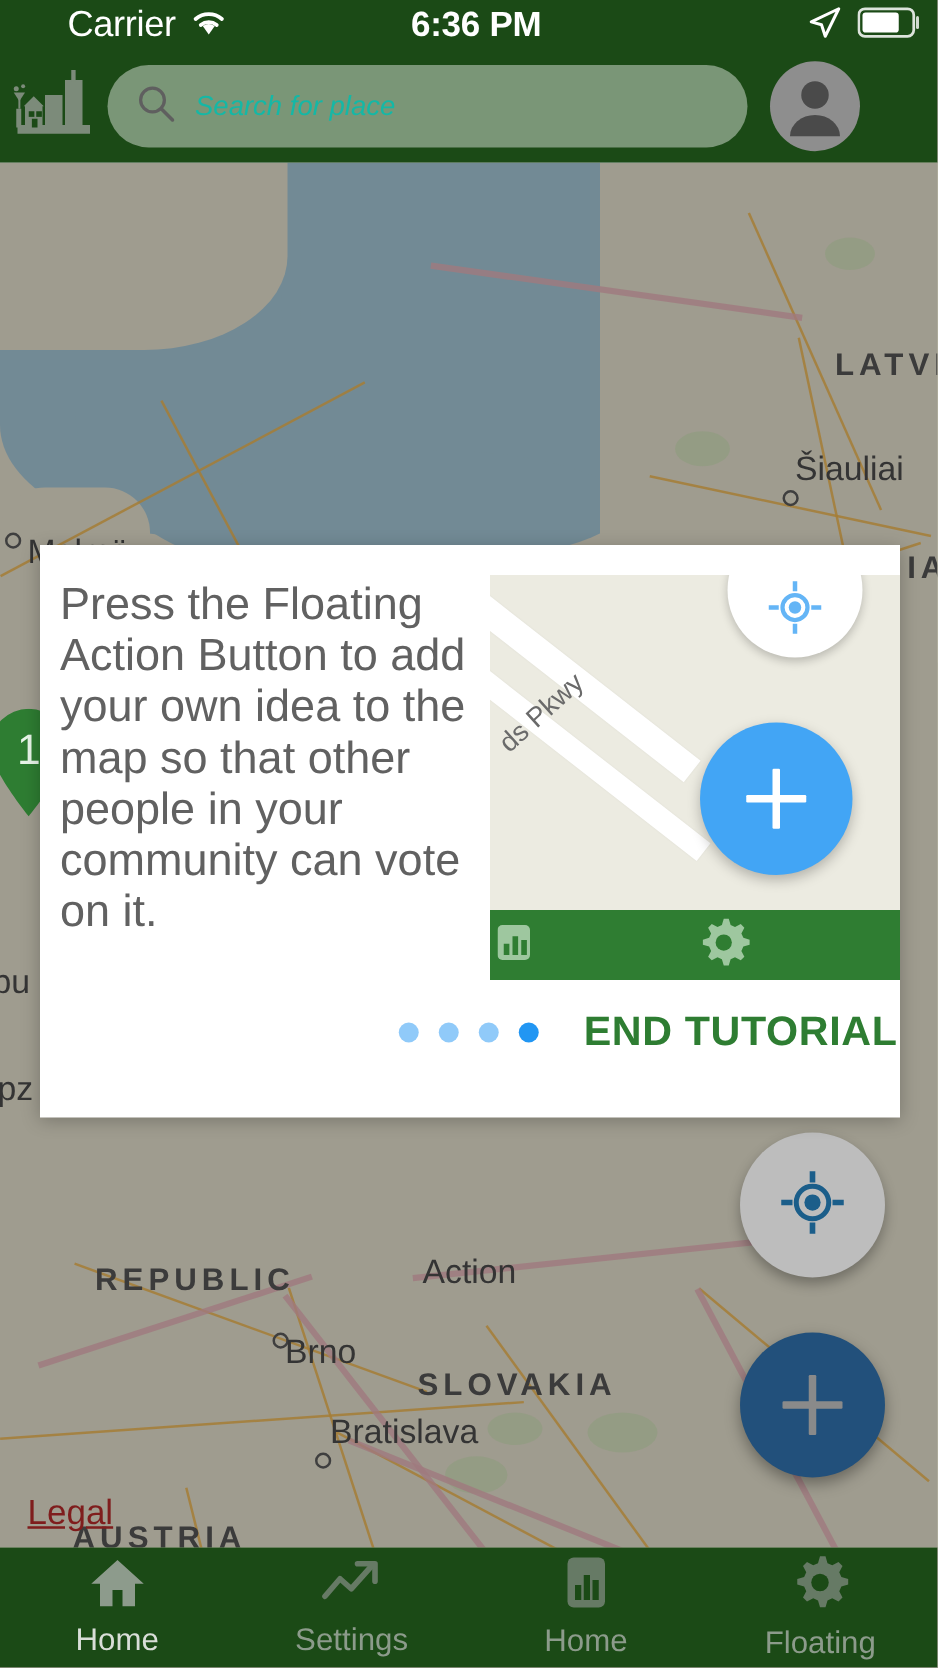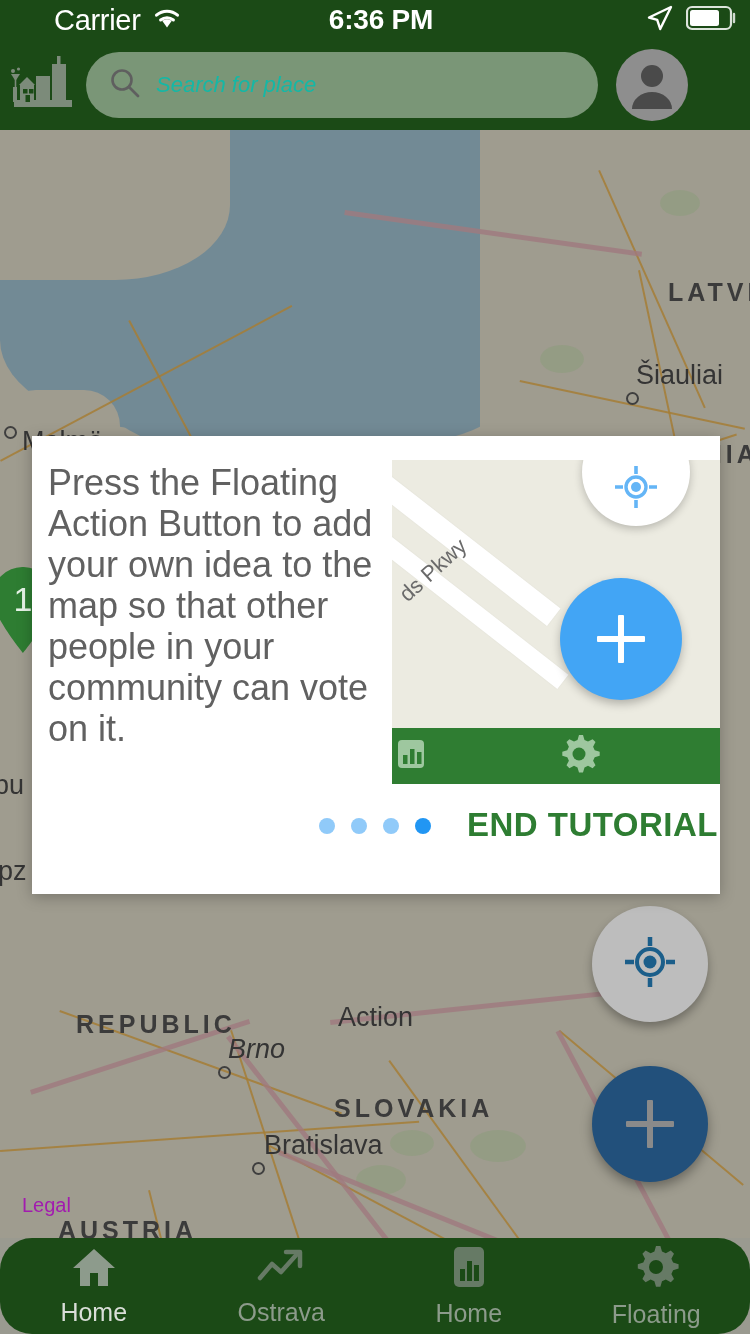--- a/index.html
+++ b/index.html
@@ -58,22 +58,22 @@
   .city-dot{
     position:absolute; width:13px; height:13px; border-radius:50%;
     border:2.5px solid #4a4a4a; background:transparent;
   }
   .label-city{ position:absolute; font-size:27px; color:#3a3a3a; white-space:nowrap; }
   .label-country{
     position:absolute; font-size:25px; color:#444; font-weight:bold;
     letter-spacing:4px; white-space:nowrap;
   }
   #legal-link{
-    position:absolute; left:22px; top:1064px; font-size:20px; color:#a21caf;
-    z-index:25;
+    position:absolute; left:22px; top:1064px; font-size:28px; color:#7f1d1d;
+    text-decoration:underline; z-index:25;
   }
   #map-pin{
     position:absolute; left:-12px; top:437px; width:70px; height:88px; z-index:24;
   }
 
   
   #locate-fab{
     position:absolute; right:42px; top:776px; width:116px; height:116px;
     border-radius:50%; background:#bdbdbd;
     box-shadow:0 5px 10px rgba(0,0,0,.30);
@@ -138,21 +138,21 @@
   #end-tutorial-button{
     position:absolute; right:22px; top:22px;
     font-size:33px; font-weight:bold; letter-spacing:.5px; color:#2e7d32;
     cursor:pointer; background:none; border:none;
     font-family:"Liberation Sans", sans-serif;
   }
 
   
   #bottom-nav{
     position:absolute; left:0; bottom:0; width:750px; height:96px;
-    background:#1b4a16; display:flex; z-index:40;border-radius:32px;
+    background:#1b4a16; display:flex; z-index:40;
   }
   .nav-item{
     flex:1; display:flex; flex-direction:column;
     align-items:center; justify-content:center; gap:6px;
   }
   .nav-label{ font-size:25px; color:#8c9b8b; }
   .nav-item.active .nav-label{ color:#d9ded8; }
 </style>
 </head>
 <body>
@@ -270,21 +270,21 @@
   <div class="city-dot" style="left:455px; top:390px;"></div>
   <div class="city-dot" style="left:345px; top:430px;"></div>
   <div class="city-dot" style="left:218px; top:936px;"></div>
   <div class="city-dot" style="left:252px; top:1032px;"></div>
 
   <div class="label-city" style="left:22px;  top:296px;">Malmö</div>
   <div class="label-city" style="left:636px; top:230px;">Šiauliai</div>
   <div class="label-city" style="left:468px; top:360px;">Kaliningrad</div>
   <div class="label-city" style="left:355px; top:400px;">Gdansk</div>
   <div class="label-city" style="left:338px; top:872px;">Action</div>
-  <div class="label-city" style="left:228px; top:904px;font-style:italic;">Brno</div>
+  <div class="label-city" style="left:228px; top:936px;">Brno</div>
   <div class="label-city" style="left:264px; top:1000px;">Bratislava</div>
 
   <div class="label-city" style="left:-6px;  top:640px;">bu</div>
   <div class="label-city" style="left:-8px;  top:726px;">ipz</div>
 
   <div class="label-country" style="left:668px; top:148px;">LATVI</div>
   <div class="label-country" style="left:588px; top:310px;">LITHUANIA</div>
   <div class="label-country" style="left:334px; top:964px;">SLOVAKIA</div>
   <div class="label-country" style="left:76px;  top:880px;">REPUBLIC</div>
   <div class="label-country" style="left:58px;  top:1086px;">AUSTRIA</div>
@@ -377,21 +377,21 @@
     </span>
     <span class="nav-label">Home</span>
   </div>
   <div class="nav-item">
     <span>
       <svg width="48" height="42" viewBox="0 0 48 42">
         <path d="M3 32 L15 18 L24 26 L41 7" fill="none" stroke="#667a65" stroke-width="4.5" stroke-linecap="round" stroke-linejoin="round"></path>
         <path d="M29 6 L43 6 L43 20" fill="none" stroke="#667a65" stroke-width="4.5" stroke-linecap="round" stroke-linejoin="round"></path>
       </svg>
     </span>
-    <span class="nav-label">Ostrava</span>
+    <span class="nav-label">Settings</span>
   </div>
   <div class="nav-item">
     <span>
       <svg width="42" height="44" viewBox="0 0 42 44">
         <rect x="6" y="2" width="30" height="40" rx="5" fill="#667a65"></rect>
         <rect x="12" y="24" width="5" height="12" fill="#1b4a16"></rect>
         <rect x="19" y="16" width="5" height="20" fill="#1b4a16"></rect>
         <rect x="26" y="20" width="5" height="16" fill="#1b4a16"></rect>
       </svg>
     </span>

